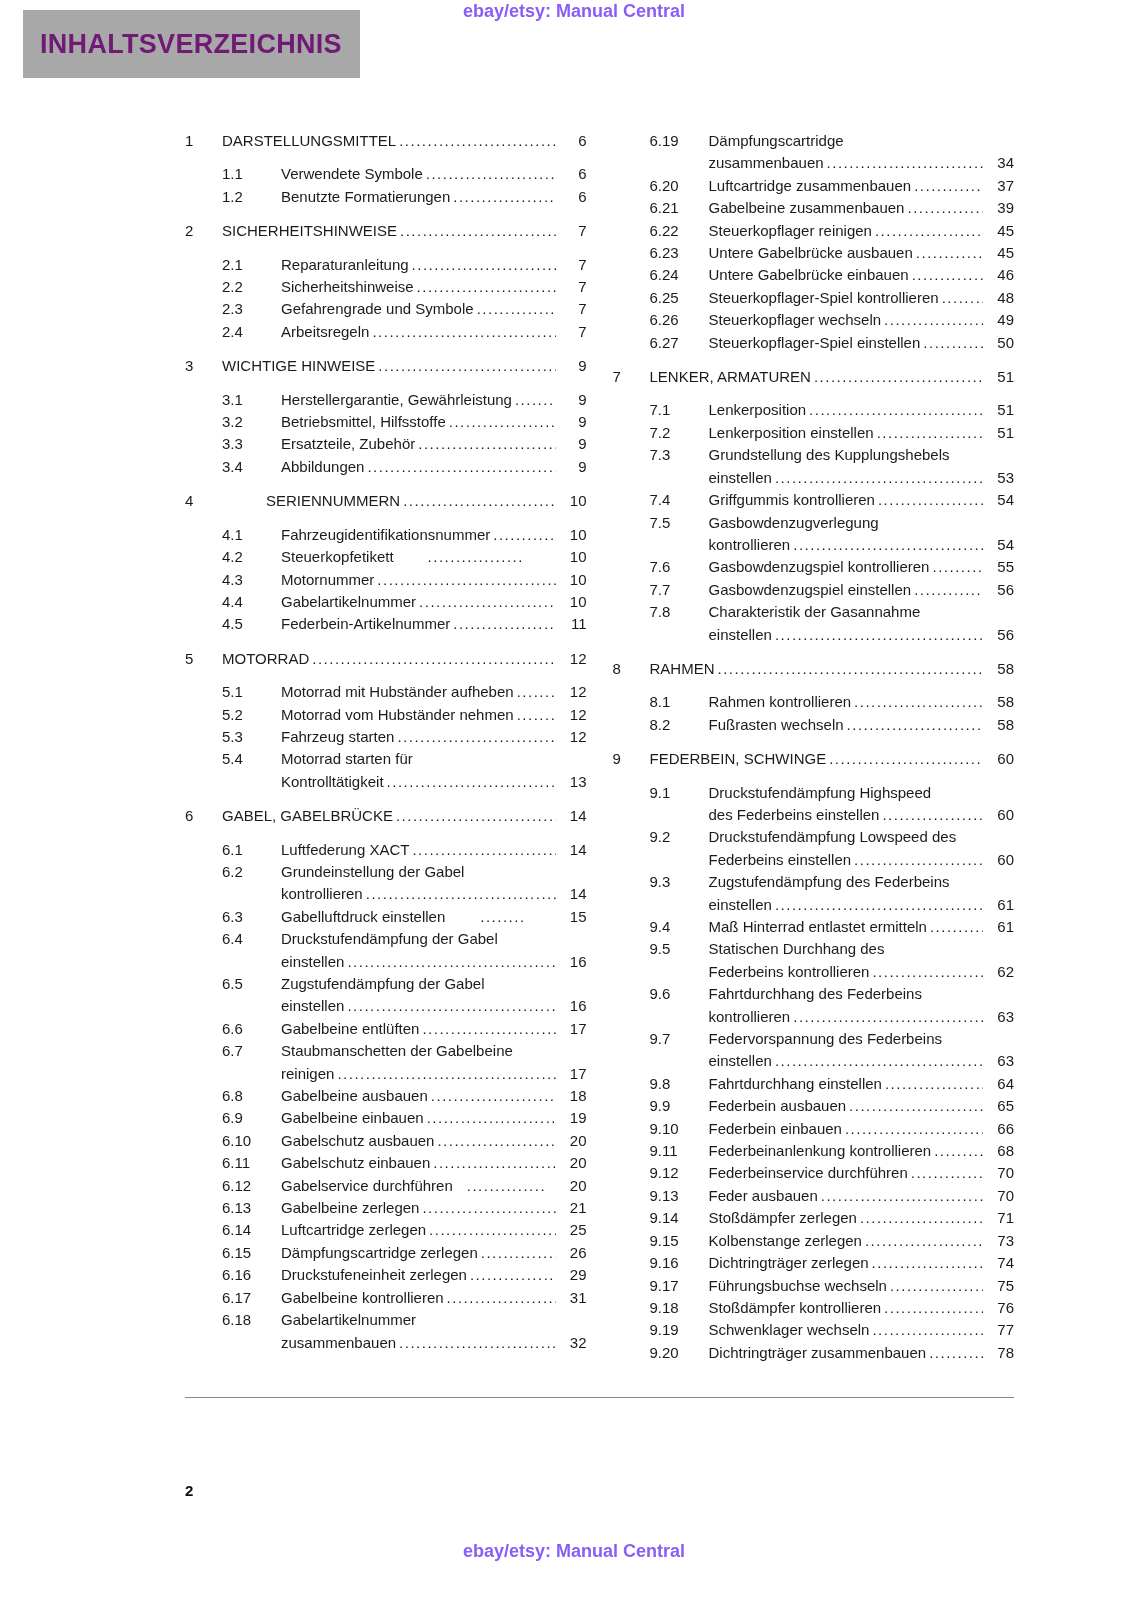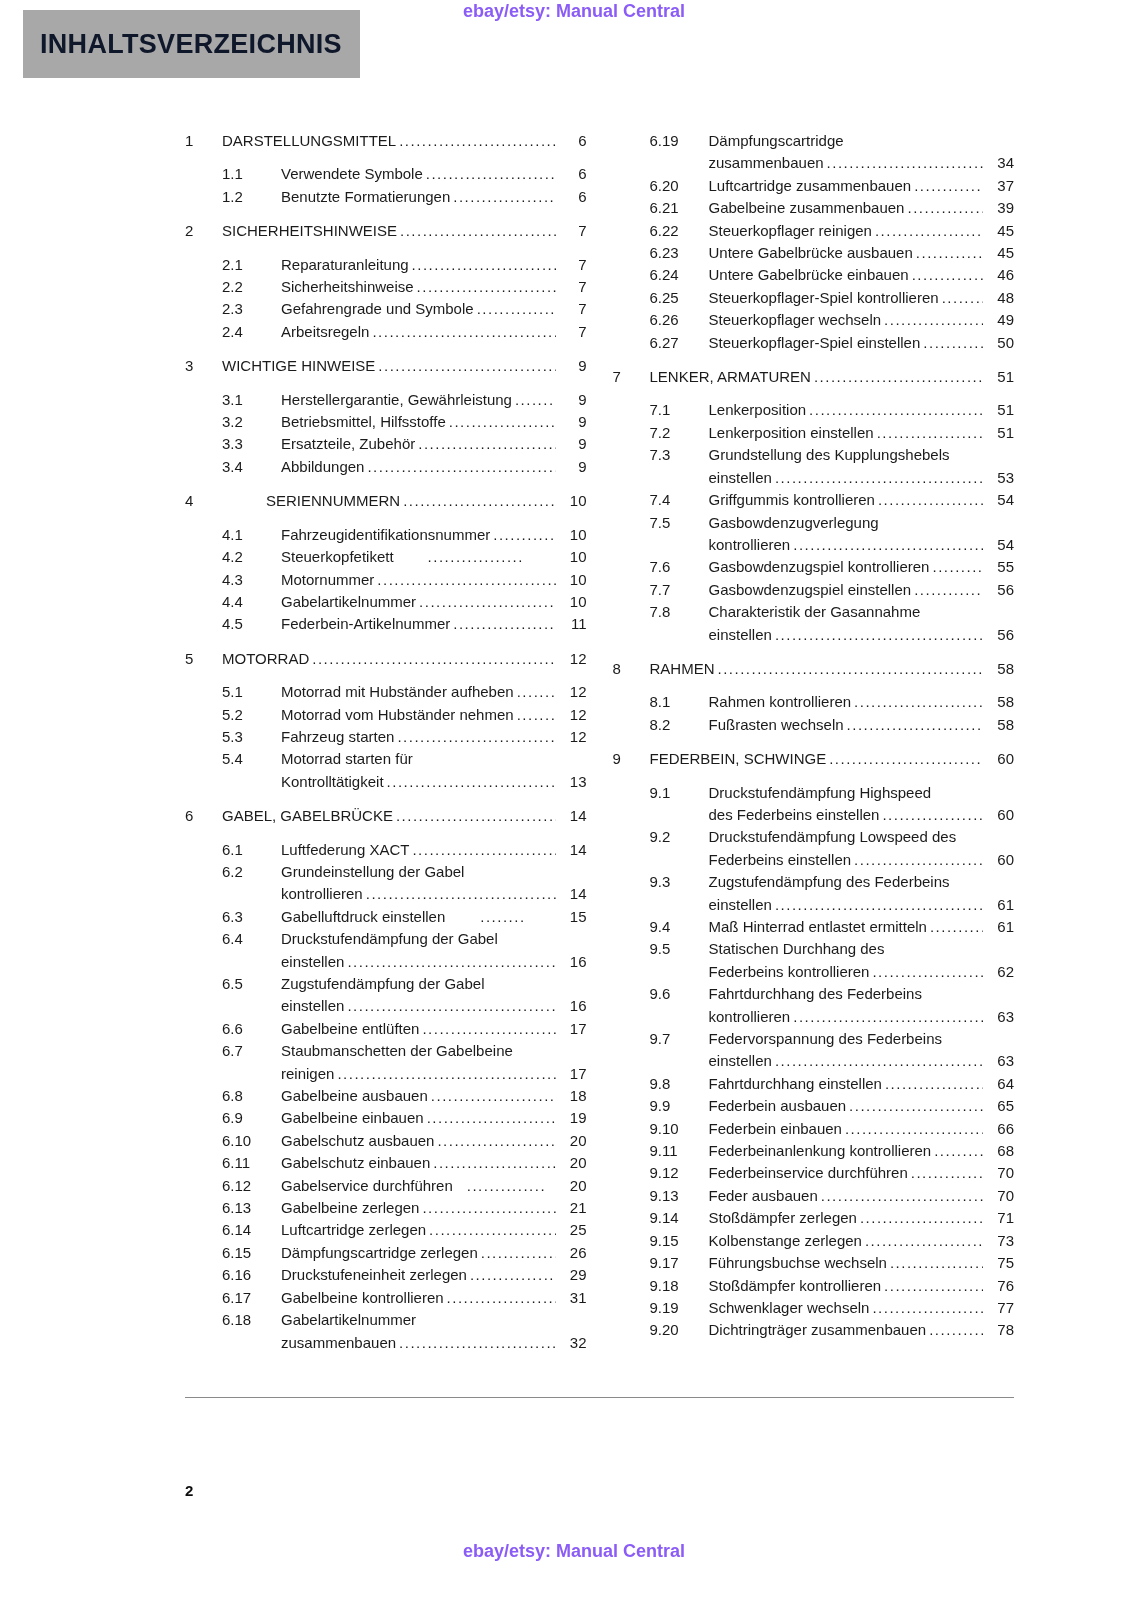--- a/index.html
+++ b/index.html
@@ -32,21 +32,21 @@
     height: 68px;
     background: #a8a8a8;
     display: flex;
     align-items: center;
     padding-left: 17px;
   }
   .title-text {
     font-size: 27px;
     font-weight: bold;
     letter-spacing: 0.3px;
-    color: #0f172a;
+    color: #701a75;
     white-space: nowrap;
   }
   .toc {
     position: absolute;
     left: 185px;
     top: 130px;
     width: 829px;
     display: flex;
     gap: 26px;
     font-size: 15px;
@@ -925,20 +925,30 @@
           <span class="num">9.15</span>
           <span class="entry-body">
             <span class="tail" style="display: flex;">
               <span class="label">Kolbenstange zerlegen</span>
               <span class="dots"></span>
               <span class="pagenum">73</span>
             </span>
           </span>
         </div>
         <div class="toc-entry level-2">
+          <span class="num">9.16</span>
+          <span class="entry-body">
+            <span class="tail" style="display: flex;">
+              <span class="label">Dichtringträger zerlegen</span>
+              <span class="dots"></span>
+              <span class="pagenum">74</span>
+            </span>
+          </span>
+        </div>
+        <div class="toc-entry level-2">
           <span class="num">9.17</span>
           <span class="entry-body">
             <span class="tail" style="display: flex;">
               <span class="label">Führungsbuchse wechseln</span>
               <span class="dots"></span>
               <span class="pagenum">75</span>
             </span>
           </span>
         </div>
         <div class="toc-entry level-2">

